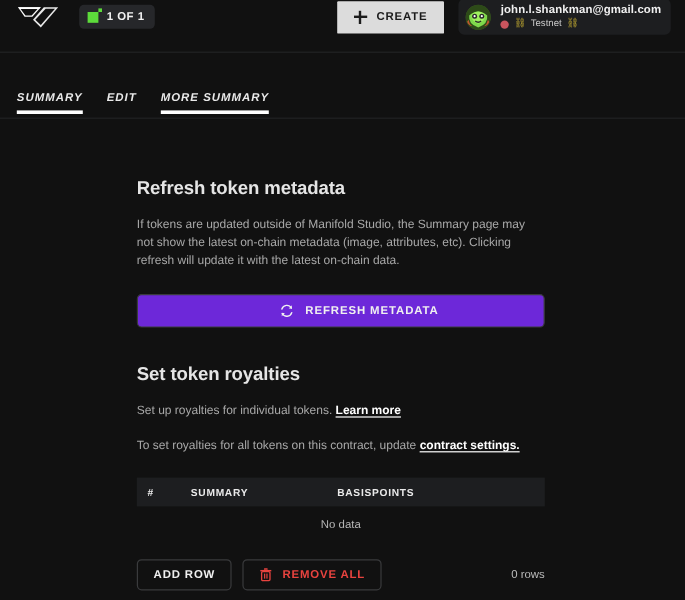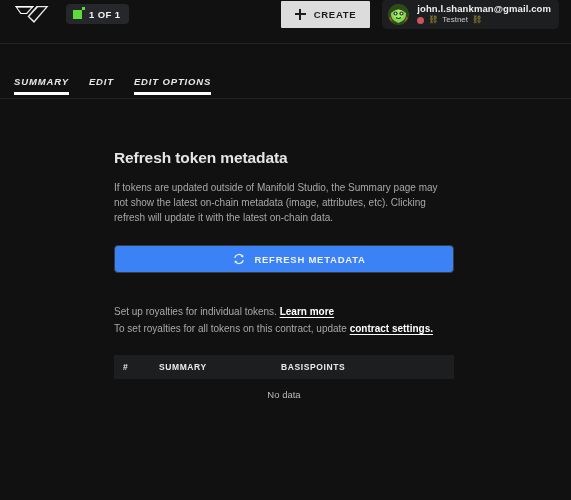--- a/index.html
+++ b/index.html
@@ -182,34 +182,34 @@
   }
 
   .refresh-btn {
     margin-top: 20px;
     width: 340px;
     height: 28px;
     display: flex;
     align-items: center;
     justify-content: center;
     gap: 9px;
-    background: #3b82f6;
+    background: #6d28d9;
     border: 1px solid #3a3b3d;
     border-radius: 4px;
     cursor: pointer;
     font-family: inherit;
     padding-left: 31px;
   }
   .refresh-label {
     font-size: 9.5px; font-weight: 700; letter-spacing: 0.75px; color: #f0f0f0;
   }
 
   .block-gap { height: 31px; }
 
-  .links-line { margin-top: 2px; }
+  .links-line { margin-top: 14px; }
   .inline-link {
     color: #ffffff;
     font-weight: 700;
     text-decoration: underline;
     text-underline-offset: 2px;
     cursor: pointer;
   }
 
   
   .royalty-table { margin-top: 19px; width: 340px; }
@@ -324,21 +324,21 @@
 
 <div class="tabsbar">
   <div class="tabs">
     <button class="tab active">
       <span>SUMMARY</span>
     </button>
     <button class="tab">
       <span>EDIT</span>
     </button>
     <button class="tab underlined">
-      <span>EDIT OPTIONS</span>
+      <span>MORE SUMMARY</span>
     </button>
   </div>
 </div>
 
 <div class="content">
 
   <div class="panel">
     <h2 class="section-title">Refresh token metadata</h2>
     <p class="section-desc">If tokens are updated outside of Manifold Studio, the Summary page may not show the latest on-chain metadata (image, attributes, etc). Clicking refresh will update it with the latest on-chain data.</p>
 
@@ -349,32 +349,51 @@
         <path d="M11.9 1.7 L11.9 4.8 L8.9 4.8 Z" fill="#f0f0f0"></path>
         <path d="M2.1 12.3 L2.1 9.2 L5.1 9.2 Z" fill="#f0f0f0"></path>
       </svg>
       <span class="refresh-label">REFRESH METADATA</span>
     </button>
   </div>
 
   <div class="block-gap"></div>
 
   <div class="panel">
+    <h2 class="section-title">Set token royalties</h2>
 
     <p class="section-desc">
       <span>Set up royalties for individual tokens. </span><a class="inline-link">Learn more</a>
     </p>
     <p class="section-desc links-line">
       <span>To set royalties for all tokens on this contract, update </span><a class="inline-link">contract settings.</a>
     </p>
 
     <div class="royalty-table">
       <div class="thead">
         <span class="th col-num">#</span>
         <span class="th col-addr">SUMMARY</span>
         <span class="th col-bp">BASISPOINTS</span>
       </div>
       <div class="tbody-empty">No data</div>
     </div>
 
+    <div class="table-actions">
+      <button class="btn-outline">
+        <span>ADD ROW</span>
+      </button>
+
+      <button class="btn-outline danger">
+        <svg width="11" height="12" viewBox="0 0 12 13">
+          <rect x="2.2" y="3.6" width="7.6" height="8.2" rx="1" fill="none" stroke="#e8433f" stroke-width="1.2"></rect>
+          <rect x="1" y="2.1" width="10" height="1.3" fill="#e8433f"></rect>
+          <rect x="4.3" y="0.5" width="3.4" height="1.5" rx="0.4" fill="#e8433f"></rect>
+          <rect x="4.4" y="5.4" width="1.1" height="4.6" fill="#e8433f"></rect>
+          <rect x="6.5" y="5.4" width="1.1" height="4.6" fill="#e8433f"></rect>
+        </svg>
+        <span>REMOVE ALL</span>
+      </button>
+
+      <span class="rows-count">0 rows</span>
+    </div>
   </div>
 
 </div>
 
 </body></html>

